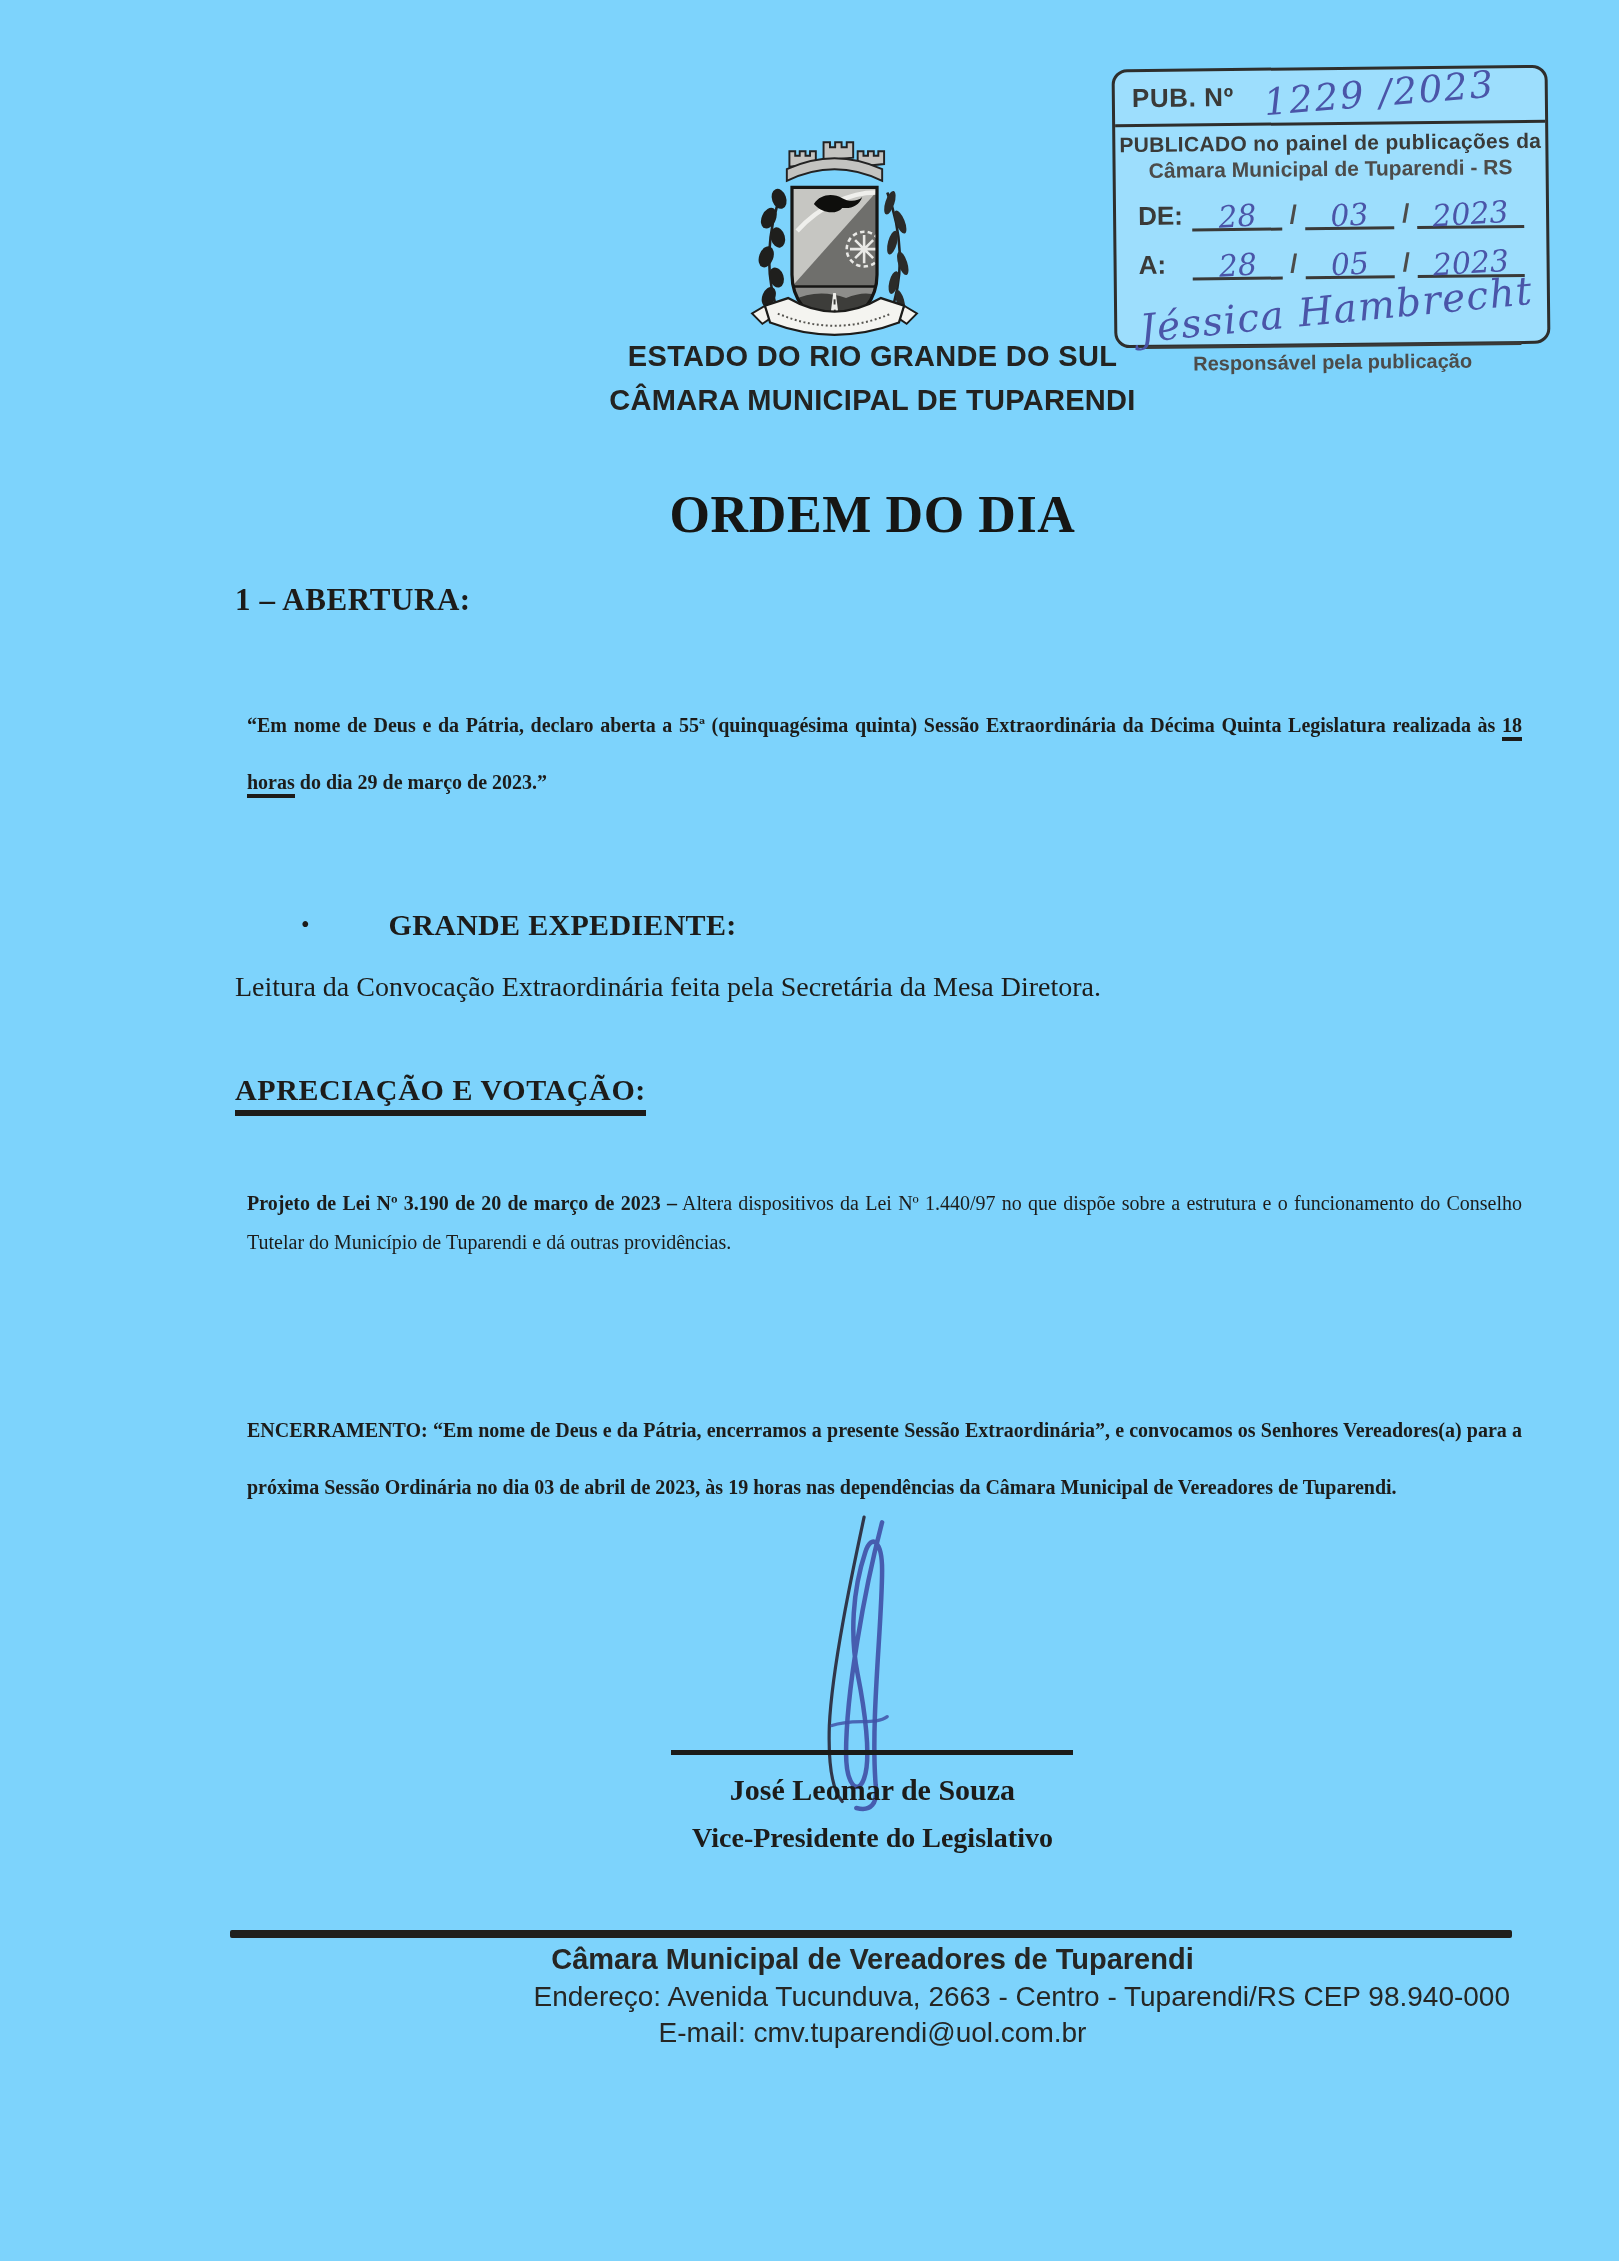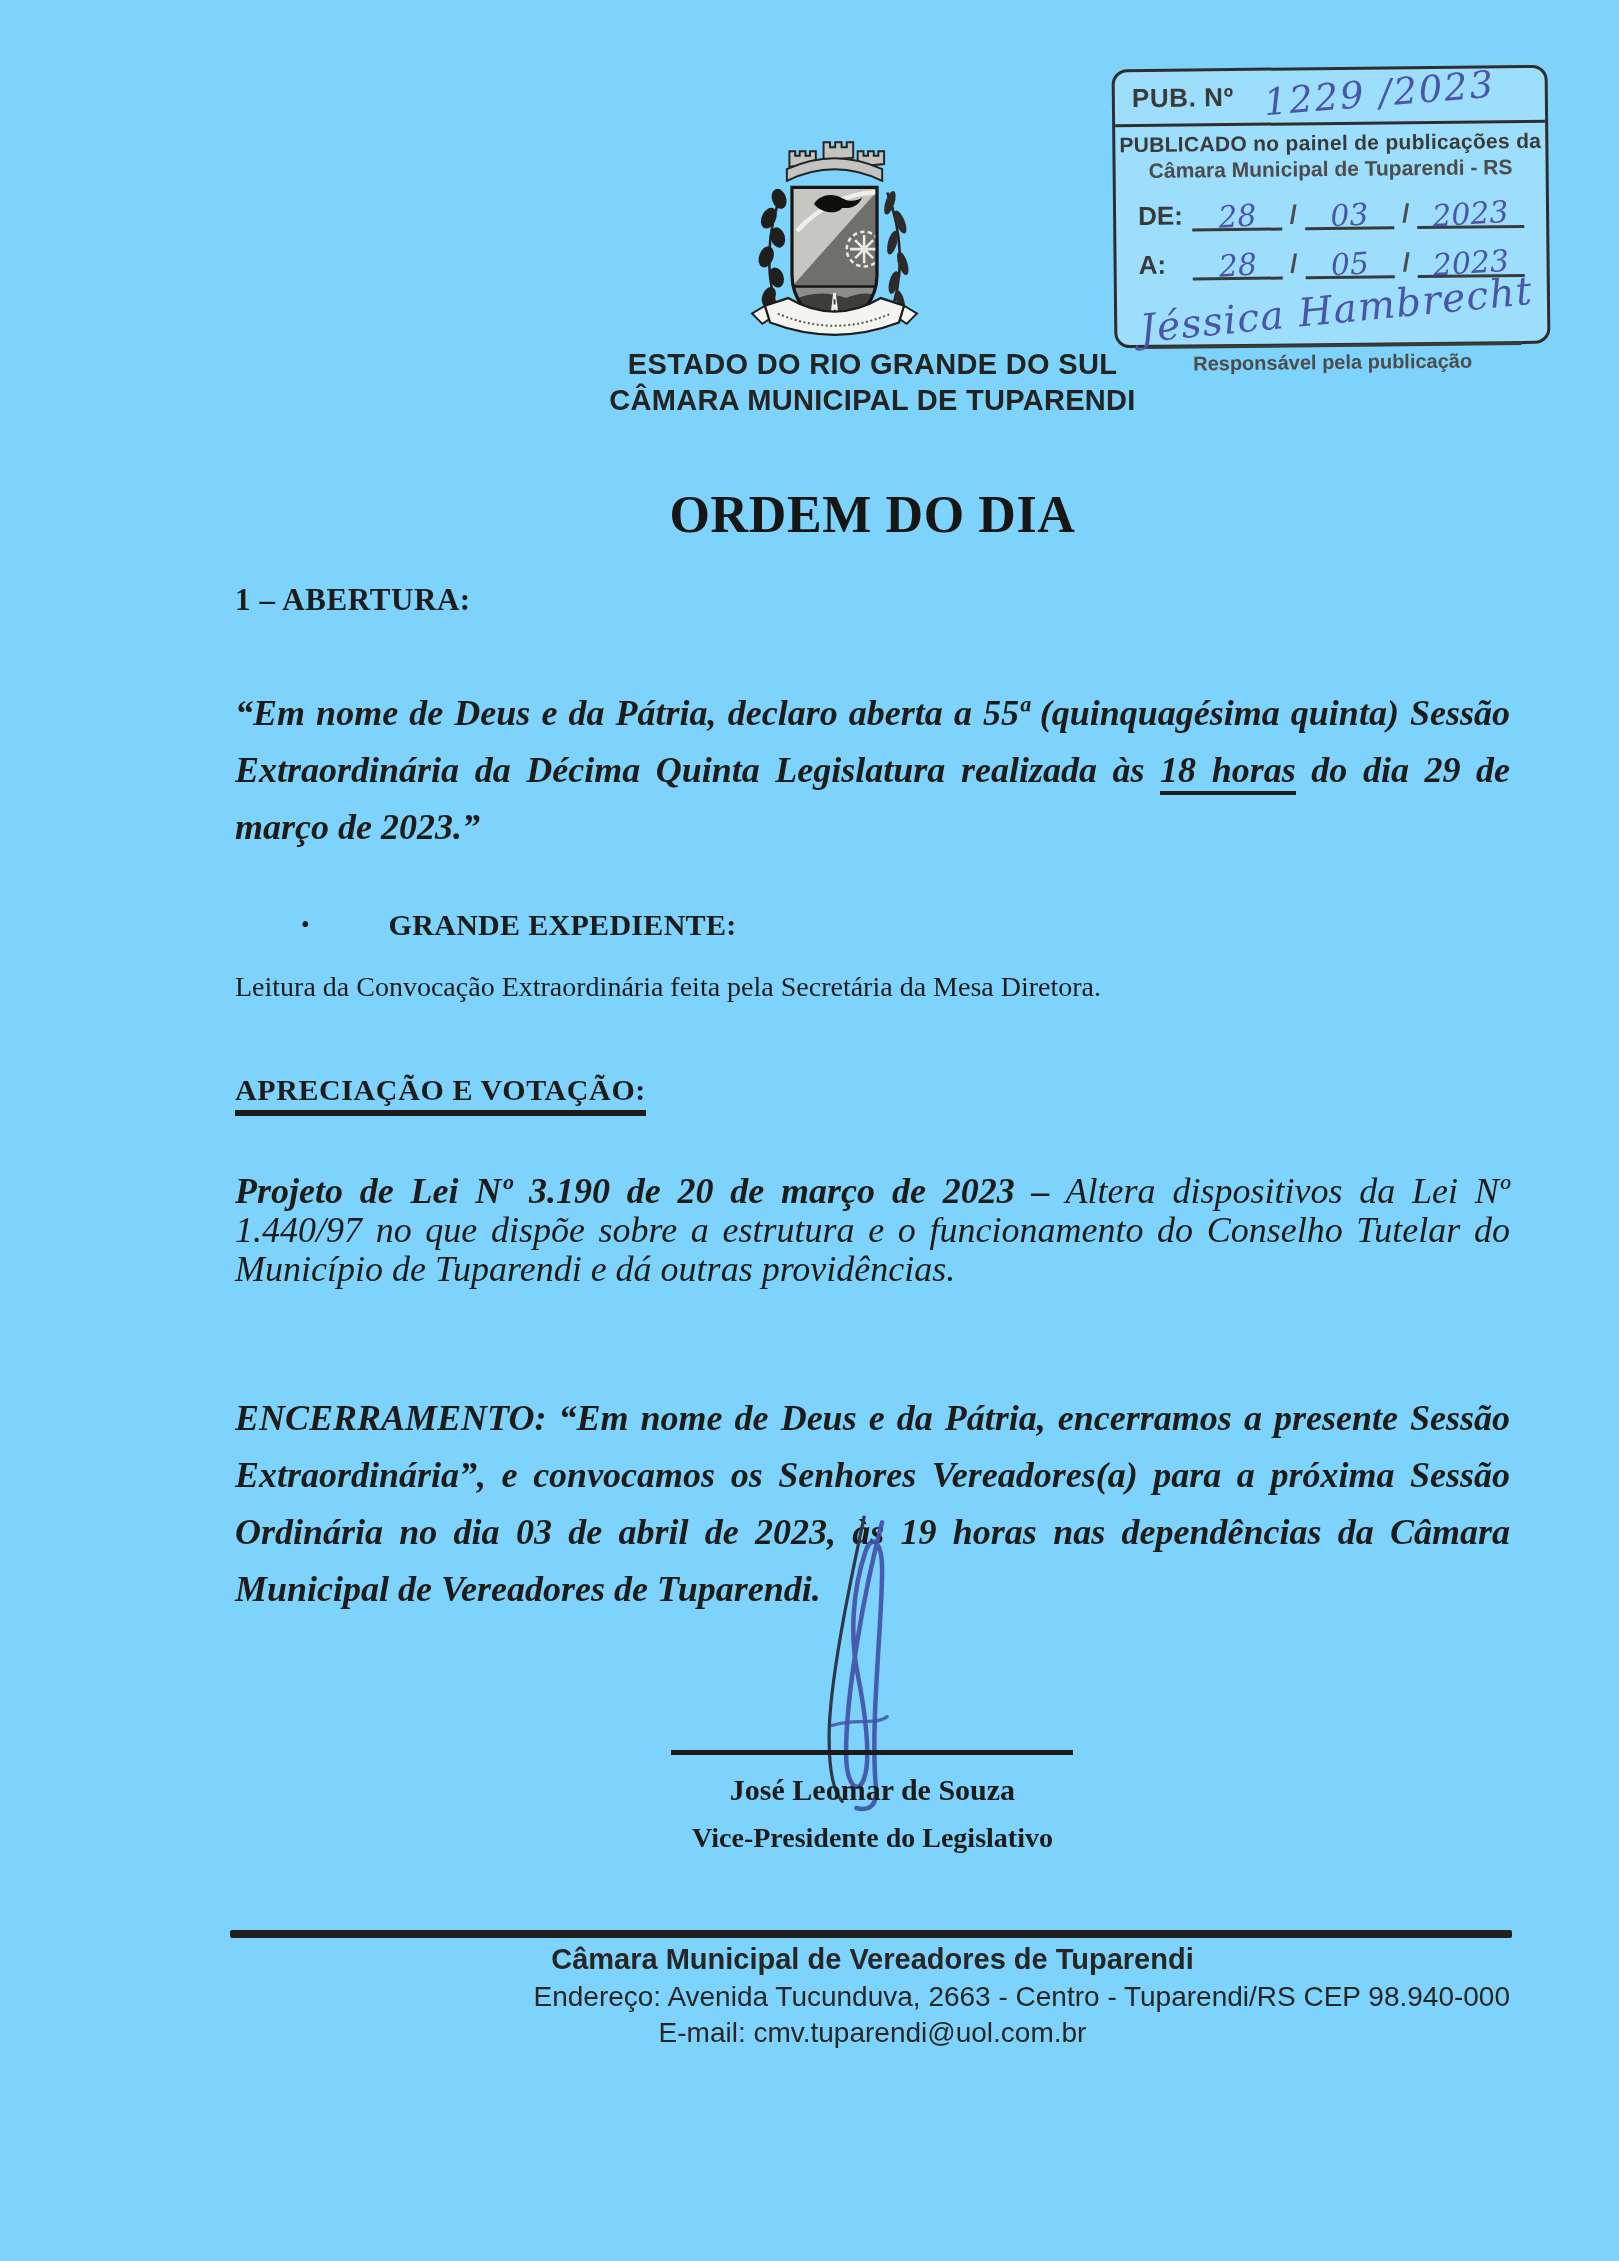--- a/index.html
+++ b/index.html
@@ -51,29 +51,29 @@
     transform:rotate(-5deg);letter-spacing:1.3px;
   }
   .stamp-resp{margin-top:3.9px;text-align:center;font-size:20px;font-weight:600;color:#4c4c4a;}
   
   .crest{left:725px;top:120px;}
   .hdr{
     left:235px;width:1275px;text-align:center;
     font-family:"Liberation Sans","DejaVu Sans",sans-serif;
     font-weight:700;font-size:29px;color:#232321;letter-spacing:0.3px;
   }
-  .hdr1{top:348px;}
+  .hdr1{top:340px;}
   .hdr2{top:384px;}
   .title{
     left:235px;top:485px;width:1275px;text-align:center;
     font-size:52px;font-weight:700;letter-spacing:0.6px;color:#161614;
   }
   
   .sec1{left:235px;top:582px;font-size:31px;font-weight:700;letter-spacing:0.6px;}
-  .p{margin:0;left:235px;width:1275px;font-size:36px;text-align:justify;font-style:italic;}
+  .p{margin:12px;left:235px;width:1275px;font-size:20px;text-align:justify;}
   .p-bold{font-weight:700;}
   .p1{top:685px;line-height:57px;}
   .u{border-bottom:4.5px solid #1d1c1a;padding-bottom:1.3px;}
   .bullet-row{left:301px;top:908px;display:flex;align-items:center;}
   .bullet{font-size:24.5px;line-height:30px;}
   .bullet-head{margin-left:79px;font-size:30px;font-weight:700;letter-spacing:0.3px;}
   .leitura{left:235px;top:971px;font-size:28px;}
   .apreciacao{left:235px;top:1073px;}
   .underline2{
     font-size:30px;font-weight:700;letter-spacing:0.6px;

